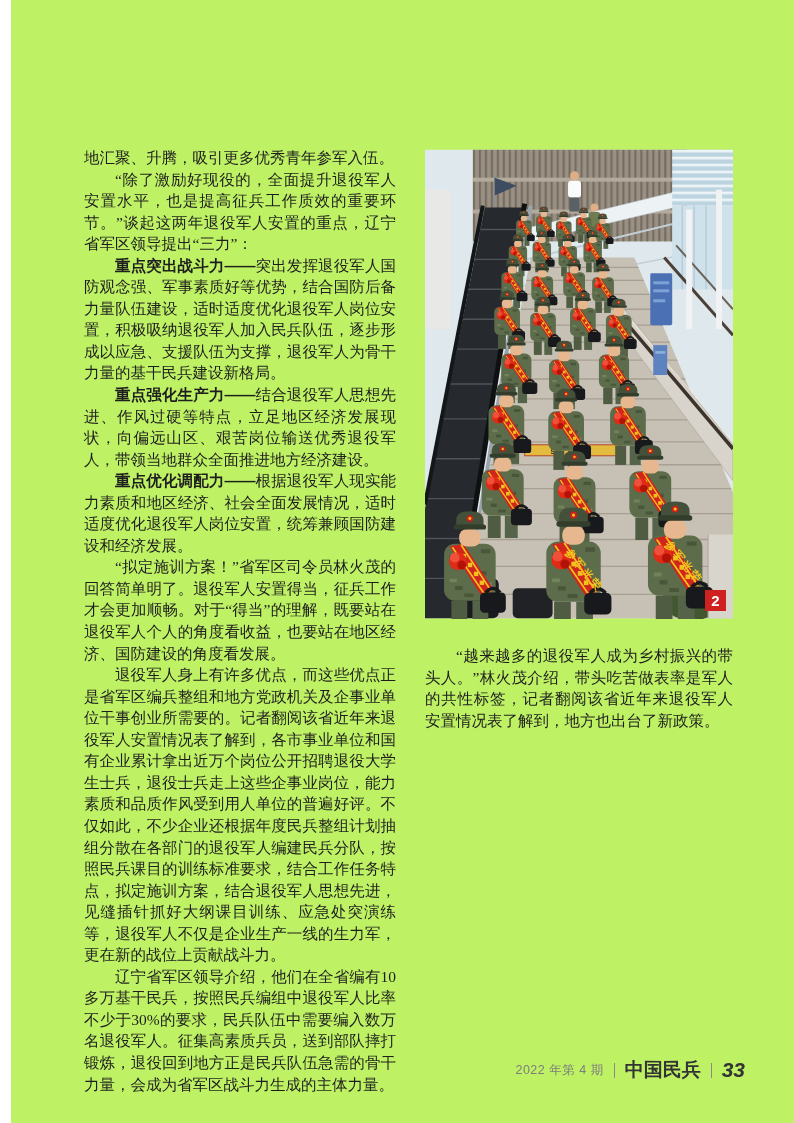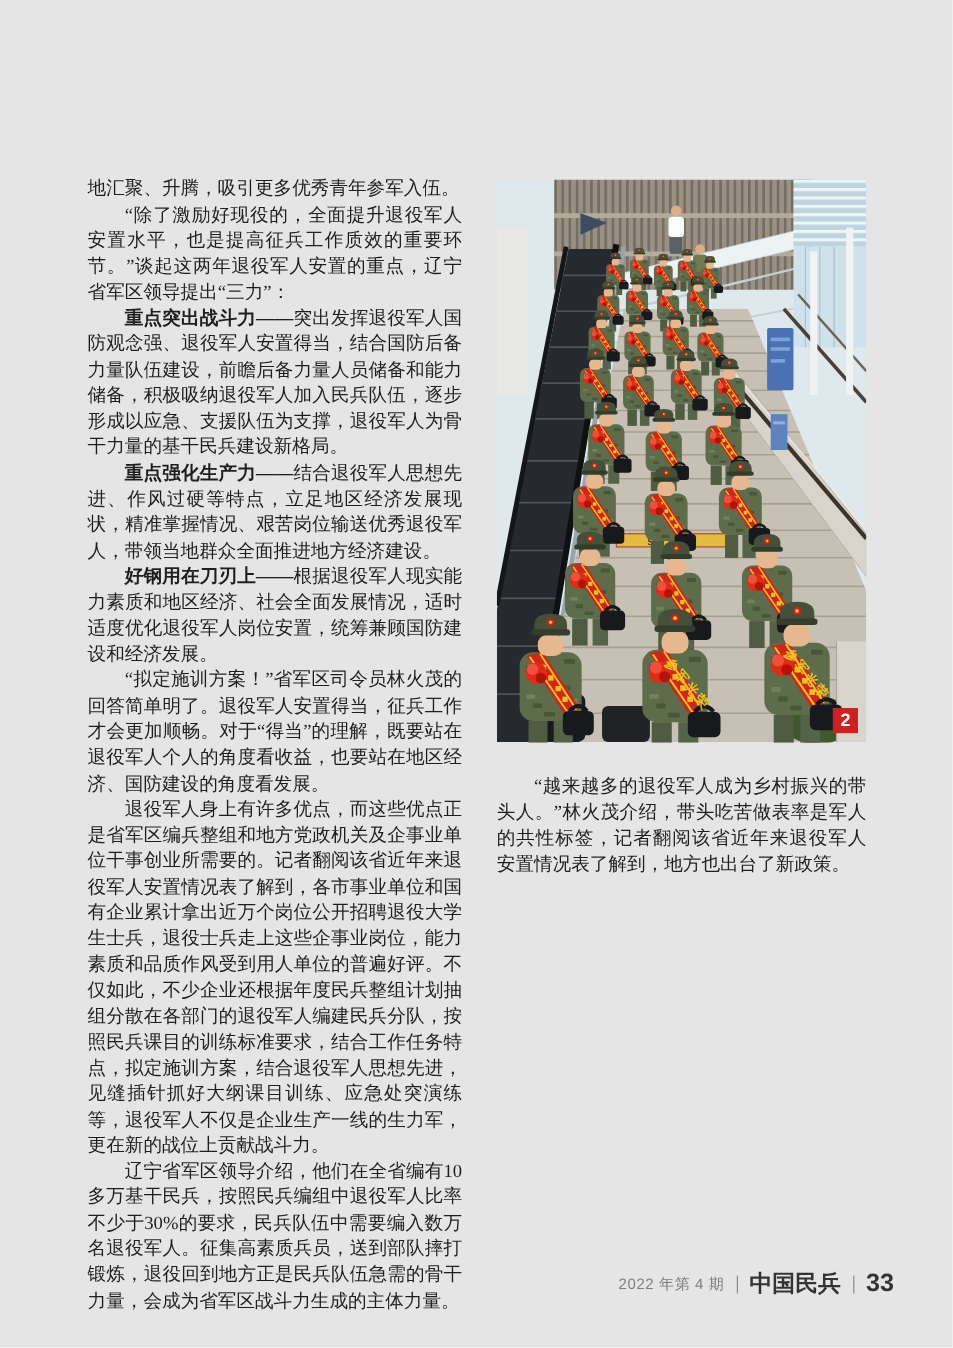--- a/index.html
+++ b/index.html
@@ -1,48 +1,48 @@
 <!DOCTYPE html>
 <html><head>
 <meta charset="utf-8">
 <style>
   :root{ --accent:#c8171e; --ink:#1e1e1e; }
   html,body{margin:0;padding:0;width:794px;height:1123px;overflow:hidden;background:#fff;}
   body{position:relative;font-family:"Liberation Serif","DejaVu Serif",serif;color:var(--ink);}
-  .page{position:absolute;inset:0;background:#e5e5e5;}
+  .page{position:absolute;inset:0;background:#bef264;margin-left:11px;}
   .col{position:absolute;top:147px;text-align:justify;font-size:15.5px;line-height:21.55px;color:var(--ink);}
   .col-left{left:73px;width:312px;}
   .col-right{left:414px;width:308px;}
   .para{margin:0;text-indent:2em;}
   .para.noindent{text-indent:0;}
-  .lead{font-family:Liberation Serif, serif;font-weight:700;}
+  .lead{font-family:Liberation Sans, sans-serif;font-weight:700;}
   figure.photo{margin:2px 0 26px 0;position:relative;width:308px;height:470px;overflow:hidden;}
   figure.photo svg{display:block;}
   .photo-num{position:absolute;right:7px;bottom:8px;width:21px;height:21px;background:#cf2220;
     color:#fff;font-family:"Liberation Sans",sans-serif;font-weight:700;font-size:15px;
     display:flex;align-items:center;justify-content:center;}
   .endmark{display:inline-block;vertical-align:-2px;margin-left:4px;}
   .footer{position:absolute;top:1057px;right:49px;display:flex;align-items:center;
     font-family:"Liberation Sans","DejaVu Sans",sans-serif;}
   .footer .issue{color:#7d7d7d;font-size:12.5px;letter-spacing:0.5px;}
   .footer .sep{width:1px;height:15px;background:#8a8a8a;margin:0 10px;}
   .footer .mag{color:#333;font-size:19px;font-weight:700;}
-  .footer .pnum{color:#333;font-size:21px;font-weight:600;}
+  .footer .pnum{color:#333;font-size:21px;font-weight:600;font-style:italic;}
 </style>
 </head>
 <body>
 
 <div class="page">
 
   <div class="col col-left">
     <p class="para noindent"><span>地汇聚、升腾，吸引更多优秀青年参军入伍。</span></p>
     <p class="para"><span>“除了激励好现役的，全面提升退役军人安置水平，也是提高征兵工作质效的重要环节。”谈起这两年退役军人安置的重点，辽宁省军区领导提出“三力”：</span></p>
-    <p class="para"><span class="lead">重点突出战斗力——</span><span>突出发挥退役军人国防观念强、退役军人安置得当，结合国防后备力量队伍建设，前瞻后备力量人员储备和能力储备，积极吸纳退役军人加入民兵队伍，逐步形成以应急、支援队伍为支撑，退役军人为骨干力量的基干民兵建设新格局。</span></p>
-    <p class="para"><span class="lead">重点强化生产力——</span><span>结合退役军人思想先进、作风过硬等特点，立足地区经济发展现状，精准掌握情况、艰苦岗位输送优秀退役军人，带领当地群众全面推进地方经济建设。</span></p>
-    <p class="para"><span class="lead">好钢用在刀刃上——</span><span>根据退役军人现实能力素质和地区经济、社会全面发展情况，适时适度优化退役军人岗位安置，统筹兼顾国防建设和经济发展。</span></p>
+    <p class="para"><span class="lead">重点突出战斗力——</span><span>突出发挥退役军人国防观念强、军事素质好等优势，结合国防后备力量队伍建设，适时适度优化退役军人岗位安置，积极吸纳退役军人加入民兵队伍，逐步形成以应急、支援队伍为支撑，退役军人为骨干力量的基干民兵建设新格局。</span></p>
+    <p class="para"><span class="lead">重点强化生产力——</span><span>结合退役军人思想先进、作风过硬等特点，立足地区经济发展现状，向偏远山区、艰苦岗位输送优秀退役军人，带领当地群众全面推进地方经济建设。</span></p>
+    <p class="para"><span class="lead">重点优化调配力——</span><span>根据退役军人现实能力素质和地区经济、社会全面发展情况，适时适度优化退役军人岗位安置，统筹兼顾国防建设和经济发展。</span></p>
     <p class="para"><span>“拟定施训方案！”省军区司令员林火茂的回答简单明了。退役军人安置得当，征兵工作才会更加顺畅。对于“得当”的理解，既要站在退役军人个人的角度看收益，也要站在地区经济、国防建设的角度看发展。</span></p>
     <p class="para"><span>退役军人身上有许多优点，而这些优点正是省军区编兵整组和地方党政机关及企事业单位干事创业所需要的。记者翻阅该省近年来退役军人安置情况表了解到，各市事业单位和国有企业累计拿出近万个岗位公开招聘退役大学生士兵，退役士兵走上这些企事业岗位，能力素质和品质作风受到用人单位的普遍好评。不仅如此，不少企业还根据年度民兵整组计划抽组分散在各部门的退役军人编建民兵分队，按照民兵课目的训练标准要求，结合工作任务特点，拟定施训方案，结合退役军人思想先进，见缝插针抓好大纲课目训练、应急处突演练等，退役军人不仅是企业生产一线的生力军，更在新的战位上贡献战斗力。</span></p>
     <p class="para"><span>辽宁省军区领导介绍，他们在全省编有10多万基干民兵，按照民兵编组中退役军人比率不少于30%的要求，民兵队伍中需要编入数万名退役军人。征集高素质兵员，送到部队摔打锻炼，退役回到地方正是民兵队伍急需的骨干力量，会成为省军区战斗力生成的主体力量。</span></p>
 
   </div>
 
   <div class="col col-right">
 
     <figure class="photo">
       <svg width="308" height="470" viewBox="0 0 309 470" xmlns="http://www.w3.org/2000/svg">

